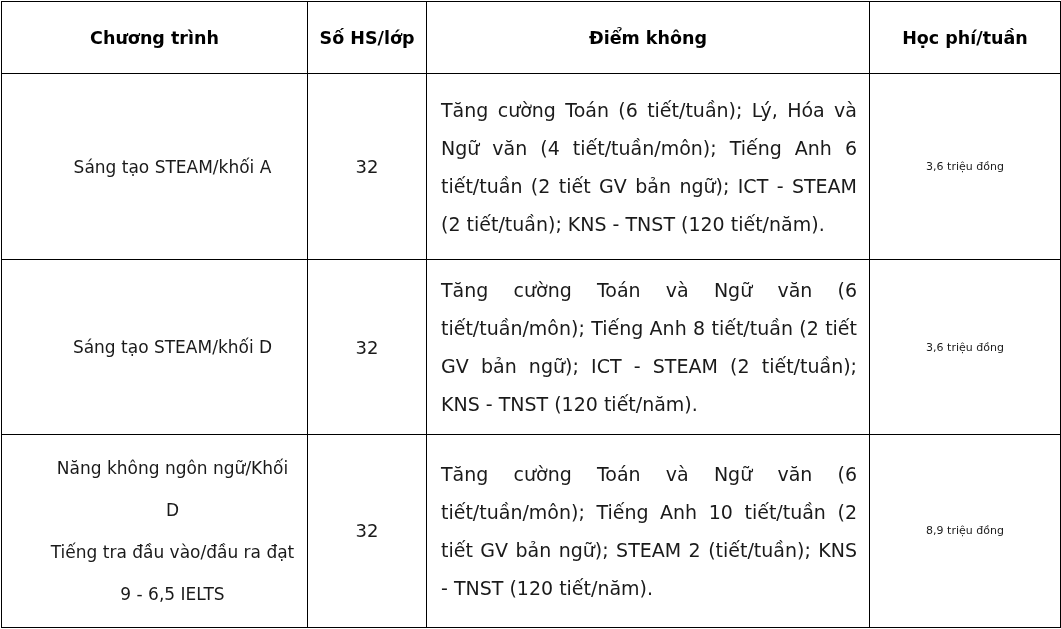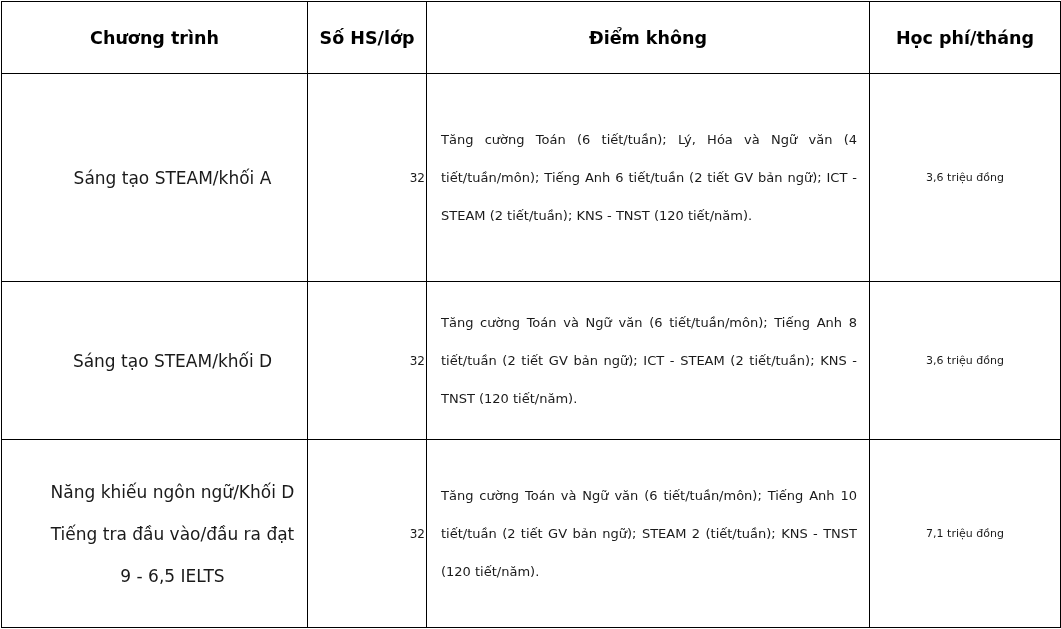--- a/index.html
+++ b/index.html
@@ -58,25 +58,25 @@
   td.program-cell {
     text-align: center;
     font-size: 17px;
     padding: 0 10px;
   }
   td.program-cell .pline {
     line-height: 42px;
     margin-left: 36px;
   }
   td.size-cell {
-    text-align: right;
-    font-size: 12px;
+    text-align: center;
+    font-size: 18px;
   }
   td.highlights-cell {
-    font-size: 13px;
+    font-size: 19px;
     line-height: 38px;
     text-align: justify;
     padding: 0 12px 0 14px;
   }
   td.tuition-cell {
     text-align: center;
     font-size: 11px;
   }
 </style>
 </head>
@@ -88,21 +88,21 @@
       <col class="c-program">
       <col class="c-size">
       <col class="c-high">
       <col class="c-tuition">
     </colgroup>
     <thead>
       <tr class="head-row">
         <th class="hcell">Chương trình</th>
         <th class="hcell">Số HS/lớp</th>
         <th class="hcell">Điểm không</th>
-        <th class="hcell">Học phí/tháng</th>
+        <th class="hcell">Học phí/tuần</th>
       </tr>
     </thead>
     <tbody>
       <tr class="r1">
         <td class="program-cell">
           <div class="pline">Sáng tạo STEAM/khối A</div>
         </td>
         <td class="size-cell">32</td>
         <td class="highlights-cell">Tăng cường Toán (6 tiết/tuần); Lý, Hóa và Ngữ văn (4 tiết/tuần/môn); Tiếng Anh 6 tiết/tuần (2 tiết GV bản ngữ); ICT - STEAM (2 tiết/tuần); KNS - TNST (120 tiết/năm).</td>
         <td class="tuition-cell">3,6 triệu đồng</td>
@@ -110,23 +110,23 @@
       <tr class="r2">
         <td class="program-cell">
           <div class="pline">Sáng tạo STEAM/khối D</div>
         </td>
         <td class="size-cell">32</td>
         <td class="highlights-cell">Tăng cường Toán và Ngữ văn (6 tiết/tuần/môn); Tiếng Anh 8 tiết/tuần (2 tiết GV bản ngữ); ICT - STEAM (2 tiết/tuần); KNS - TNST (120 tiết/năm).</td>
         <td class="tuition-cell">3,6 triệu đồng</td>
       </tr>
       <tr class="r3">
         <td class="program-cell">
-          <div class="pline">Năng khiếu ngôn ngữ/Khối D</div>
+          <div class="pline">Năng không ngôn ngữ/Khối D</div>
           <div class="pline">Tiếng tra đầu vào/đầu ra đạt</div>
           <div class="pline">9 - 6,5 IELTS</div>
         </td>
         <td class="size-cell">32</td>
         <td class="highlights-cell">Tăng cường Toán và Ngữ văn (6 tiết/tuần/môn); Tiếng Anh 10 tiết/tuần (2 tiết GV bản ngữ); STEAM 2 (tiết/tuần); KNS - TNST (120 tiết/năm).</td>
-        <td class="tuition-cell">7,1 triệu đồng</td>
+        <td class="tuition-cell">8,9 triệu đồng</td>
       </tr>
     </tbody>
   </table>
 </div>
 
 </body></html>

